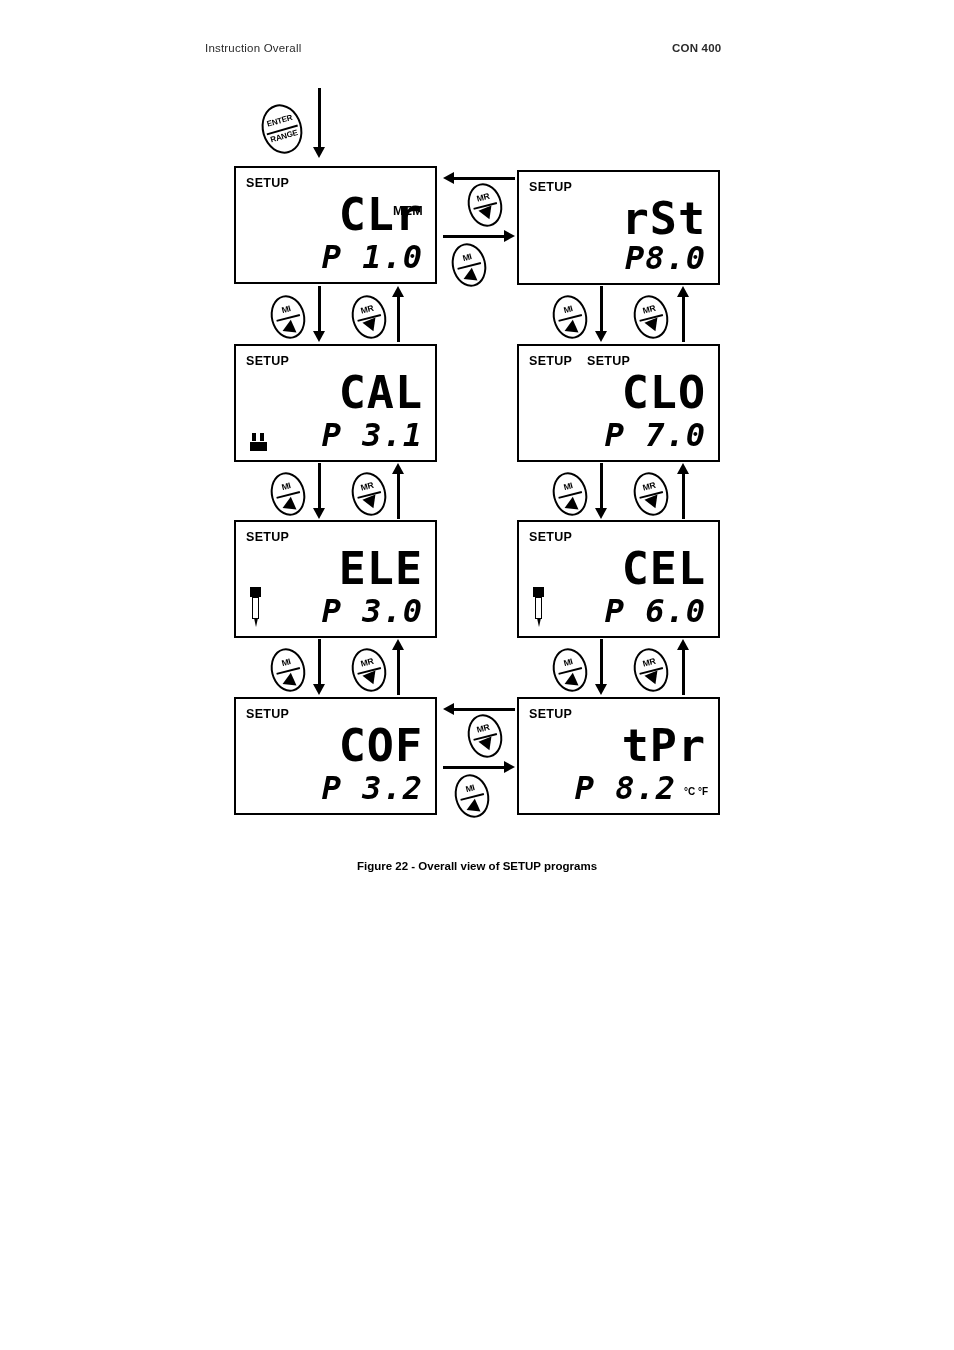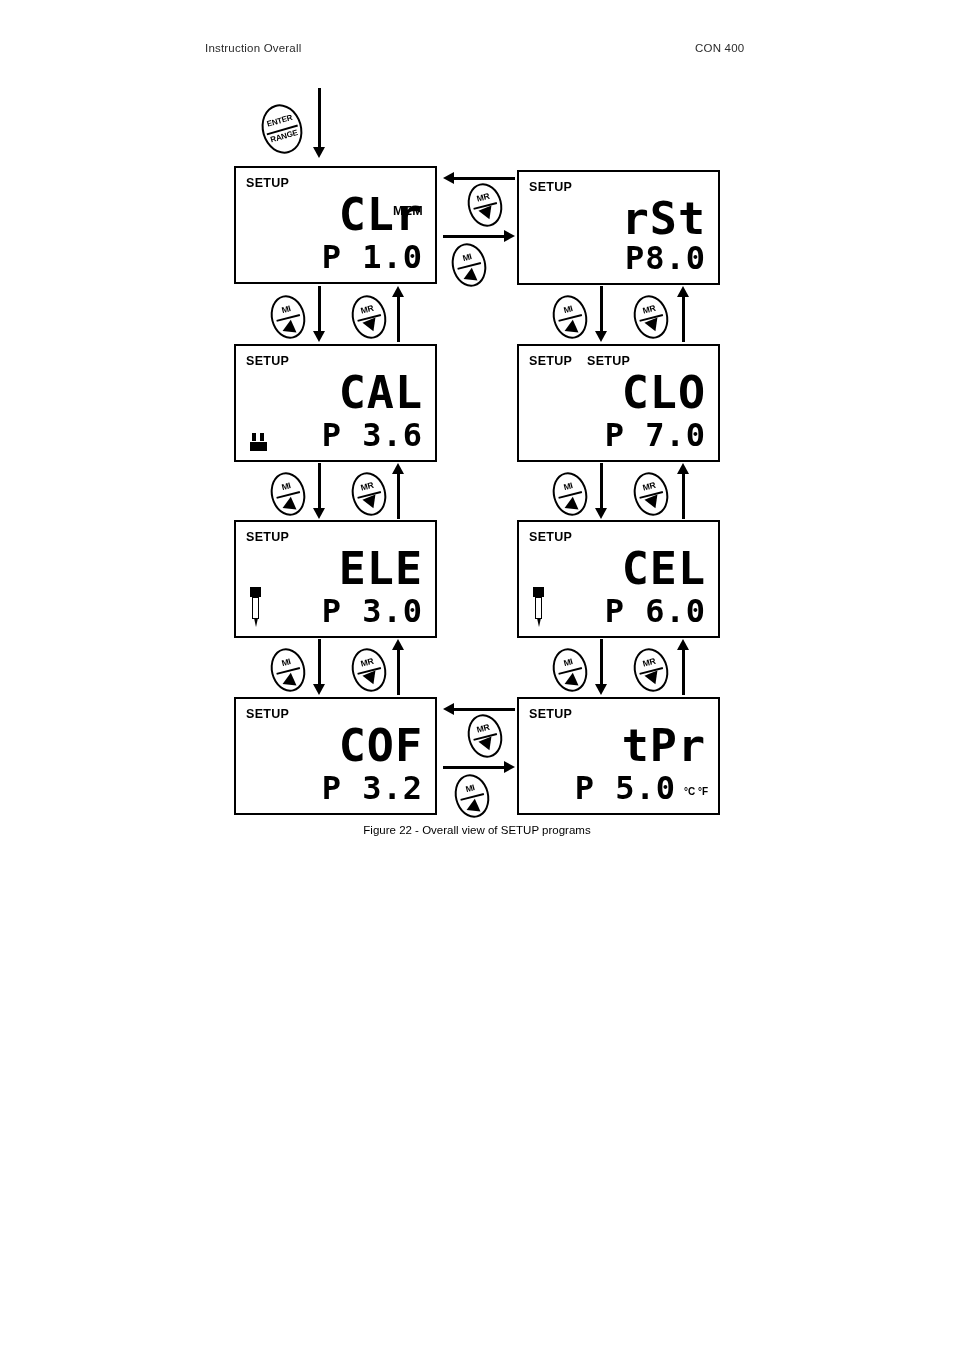--- a/index.html
+++ b/index.html
@@ -8,21 +8,21 @@
     width: 954px; height: 1350px;
     background: #ffffff;
     font-family: "Liberation Sans", sans-serif;
     color: #000;
   }
   .page { position: relative; width: 954px; height: 1350px; overflow: hidden; }
 
   
   .hdr { position: absolute; top: 42px; font-size: 11.5px; color: #2b2b2b; letter-spacing: .2px; }
   .hdr-left  { left: 205px; }
-  .hdr-right { left: 695px; }
+  .hdr-right { left: 672px; font-weight: bold; }
 
   
   .lcd {
     position: absolute;
     border: 2.5px solid #000;
     background: #fff;
   }
   .lcd .tag {
     position: absolute;
     font-size: 12.5px;
@@ -46,20 +46,21 @@
     font-size: 45px;
     letter-spacing: 1px;
     line-height: 46px;
   }
   .seg-prog {
     right: 12px;
     bottom: 8px;
     font-size: 32px;
     letter-spacing: 1px;
     line-height: 34px;
+    font-style: italic;
   }
   .seg-prog.with-units { right: 42px; }
   .units {
     position: absolute;
     right: 10px;
     bottom: 16px;
     font-size: 10px;
     font-weight: bold;
     letter-spacing: 0px;
   }
@@ -183,24 +184,24 @@
   .btn-enter .t1 { top: 10px; }
   .btn-enter .t2 { top: 26px; }
   .btn-enter .divider {
     position: absolute; left: 2px; right: 2px; top: 23px;
     height: 2.4px; background: #000;
   }
 
   
   .caption {
     position: absolute;
-    left: 0; right: 0; top: 824px;
+    left: 0; right: 0; top: 860px;
     text-align: center;
     font-size: 11.5px;
-    font-weight: normal;
+    font-weight: bold;
   }
   .folio {
     position: absolute;
     left: 0; right: 0; top: 893px;
     text-align: center;
     font-size: 12px;
     font-family: "Liberation Serif", serif;
     color: #2b2b2b;
   }
 </style>
@@ -290,21 +291,21 @@
     <div class="tri"></div>
   </div>
   <div class="arrow arr-up" style="left:677px; top:286px; width:13px; height:56px;">
     <div class="shaft" style="height:45px;"></div>
     <div class="head"></div>
   </div>
 
   <div class="lcd" style="left:234px; top:344px; width:203px; height:118px;">
     <div class="tag tag-setup">SETUP</div>
     <div class="seg seg-main">CAL</div>
-    <div class="seg seg-prog">P 3.6</div>
+    <div class="seg seg-prog">P 3.1</div>
     <div class="lcd-icon">
       <div class="ico-beaker">
         <div class="prong-l"></div>
           <div class="prong-r"></div>
           <div class="cup"></div>
       </div>
     </div>
   </div>
 
   <div class="lcd" style="left:517px; top:344px; width:203px; height:118px;">
@@ -418,21 +419,21 @@
 
   <div class="lcd" style="left:234px; top:697px; width:203px; height:118px;">
     <div class="tag tag-setup">SETUP</div>
     <div class="seg seg-main">COF</div>
     <div class="seg seg-prog">P 3.2</div>
   </div>
 
   <div class="lcd" style="left:517px; top:697px; width:203px; height:118px;">
     <div class="tag tag-setup">SETUP</div>
     <div class="seg seg-main">tPr</div>
-    <div class="seg seg-prog with-units">P 5.0</div>
+    <div class="seg seg-prog with-units">P 8.2</div>
     <div class="units">°C °F</div>
   </div>
 
   <div class="arrow arr-left" style="left:443px; top:703px; width:72px; height:13px;">
     <div class="shaft" style="width:62px;"></div>
     <div class="head"></div>
   </div>
   <div class="btn dir-down" style="left:468px; top:714px;">
     <div class="lbl">MR</div>
     <div class="divider"></div>

